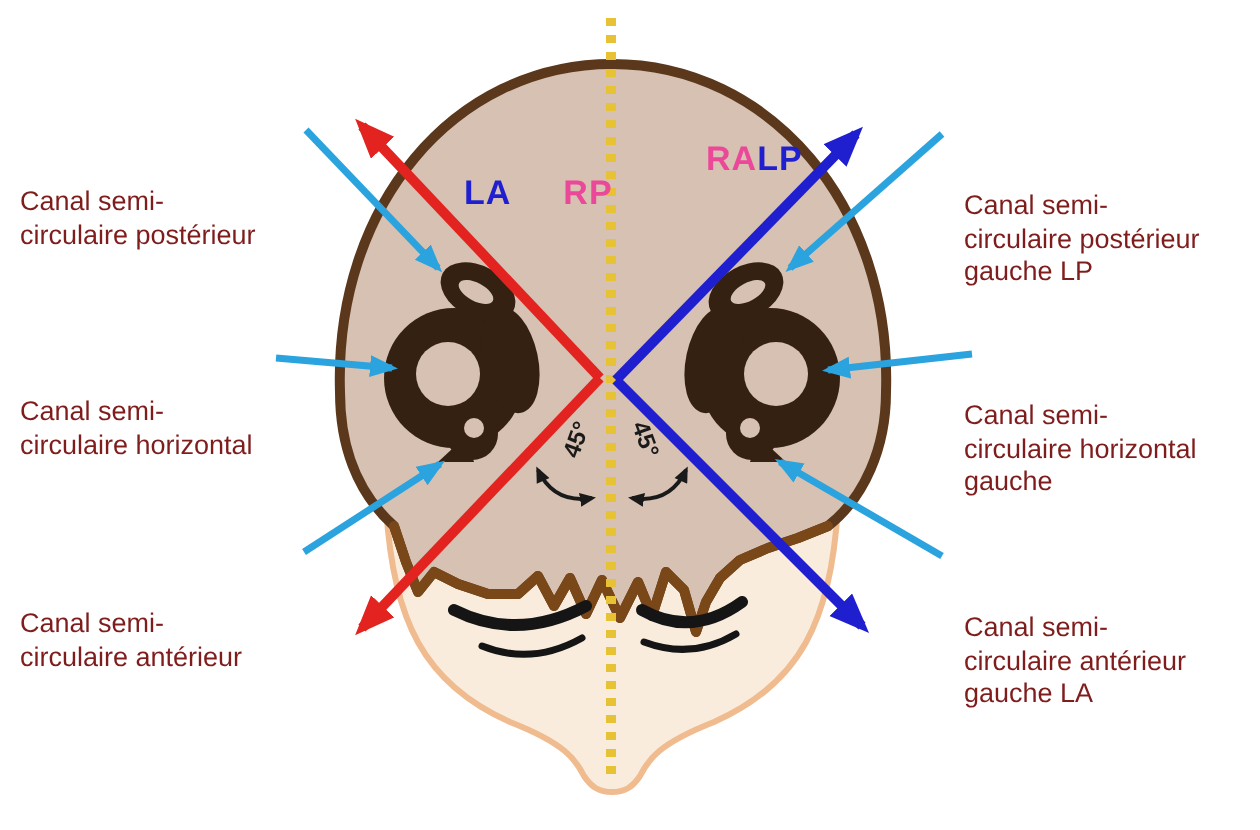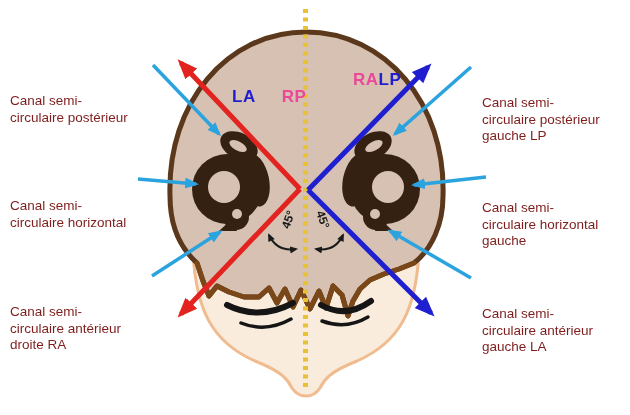--- a/index.html
+++ b/index.html
@@ -105,21 +105,20 @@
     <span>Canal semi-</span>
     <span>circulaire postérieur</span>
   </div>
   <div class="canal-label" style="left:10px;top:150px;">
     <span>Canal semi-</span>
     <span>circulaire horizontal</span>
   </div>
   <div class="canal-label" style="left:10px;top:256px;">
     <span>Canal semi-</span>
     <span>circulaire antérieur</span>
-    <span>droite RA</span>
   </div>
 
   <div class="canal-label" style="left:482px;top:47px;">
     <span>Canal semi-</span>
     <span>circulaire postérieur</span>
     <span>gauche LP</span>
   </div>
   <div class="canal-label" style="left:482px;top:152px;">
     <span>Canal semi-</span>
     <span>circulaire horizontal</span>

